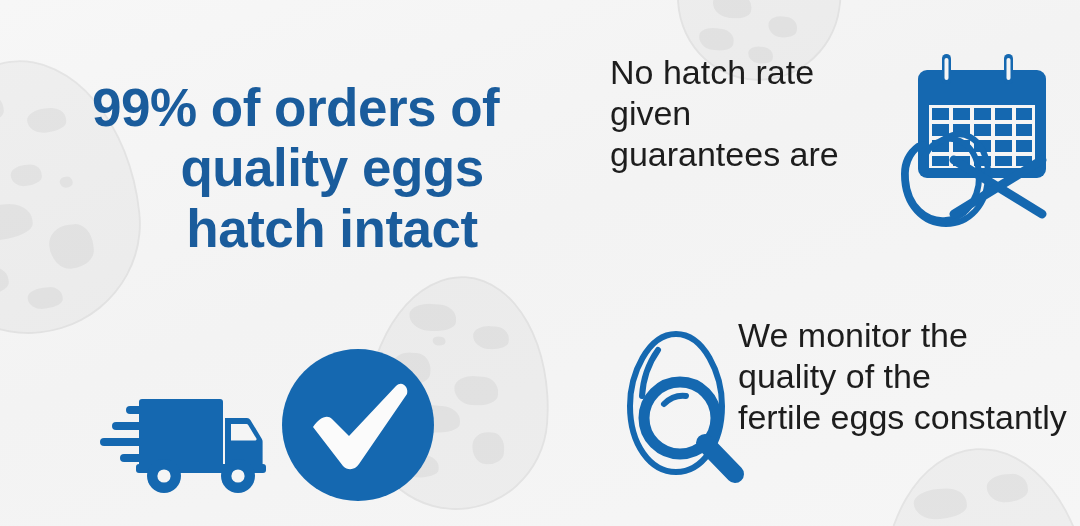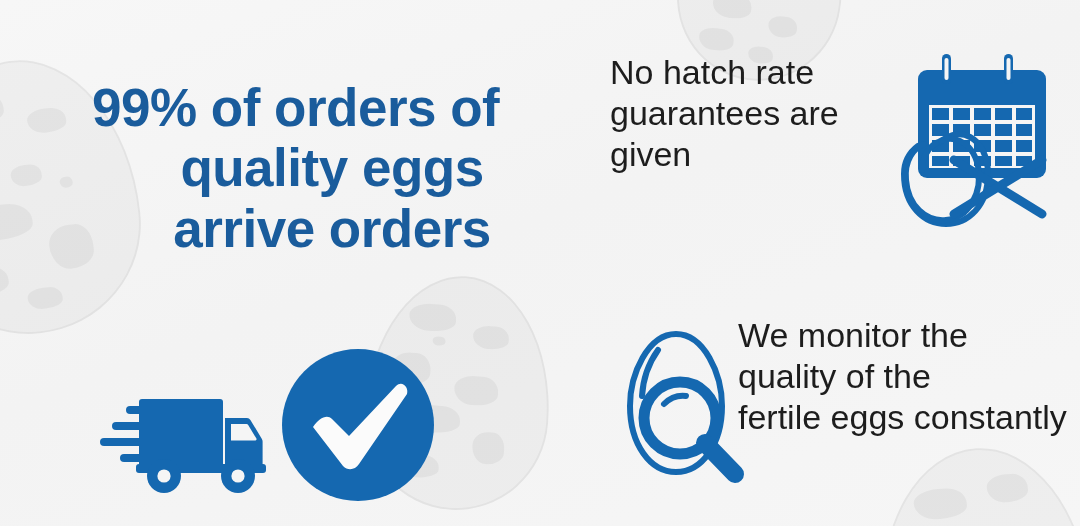--- a/index.html
+++ b/index.html
@@ -118,27 +118,27 @@
 
   <div class="egg-wm" id="wm-bottom">
     <span class="speck" style="left:18%;top:14%;width:26%;height:12%;"></span>
     <span class="speck" style="left:54%;top:10%;width:20%;height:11%;"></span>
 
   </div>
 
   <div id="headline">
     <span class="ln ln1">99% of orders of</span>
     <span class="ln">quality eggs</span>
-    <span class="ln">arrive orders</span>
+    <span class="ln">hatch intact</span>
   </div>
 
   <div class="body-text" id="txt-nohatch">
     <span class="ln">No hatch rate</span>
+    <span class="ln">given</span>
     <span class="ln">guarantees are</span>
-    <span class="ln">given</span>
   </div>
 
   <div class="body-text" id="txt-monitor">
     <span class="ln">We monitor the</span>
     <span class="ln">quality of the</span>
     <span class="ln">fertile eggs constantly</span>
   </div>
 
   <div class="icon-box" id="icon-truck">
     <svg viewBox="0 0 175 110" xmlns="http://www.w3.org/2000/svg">

